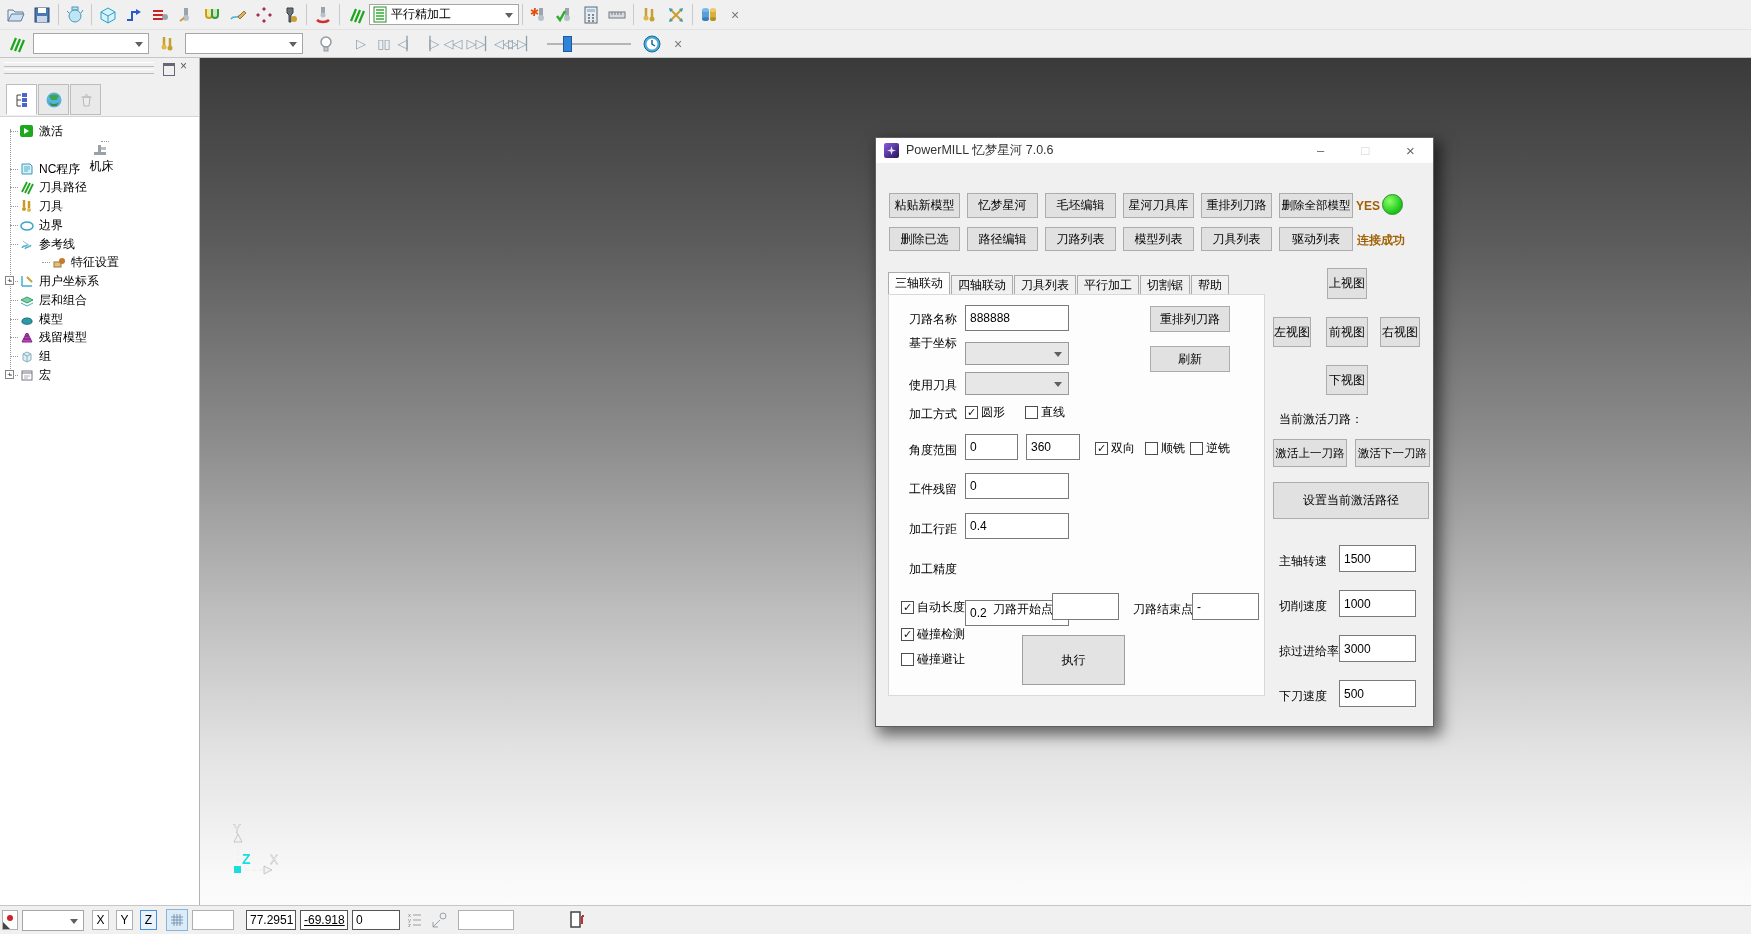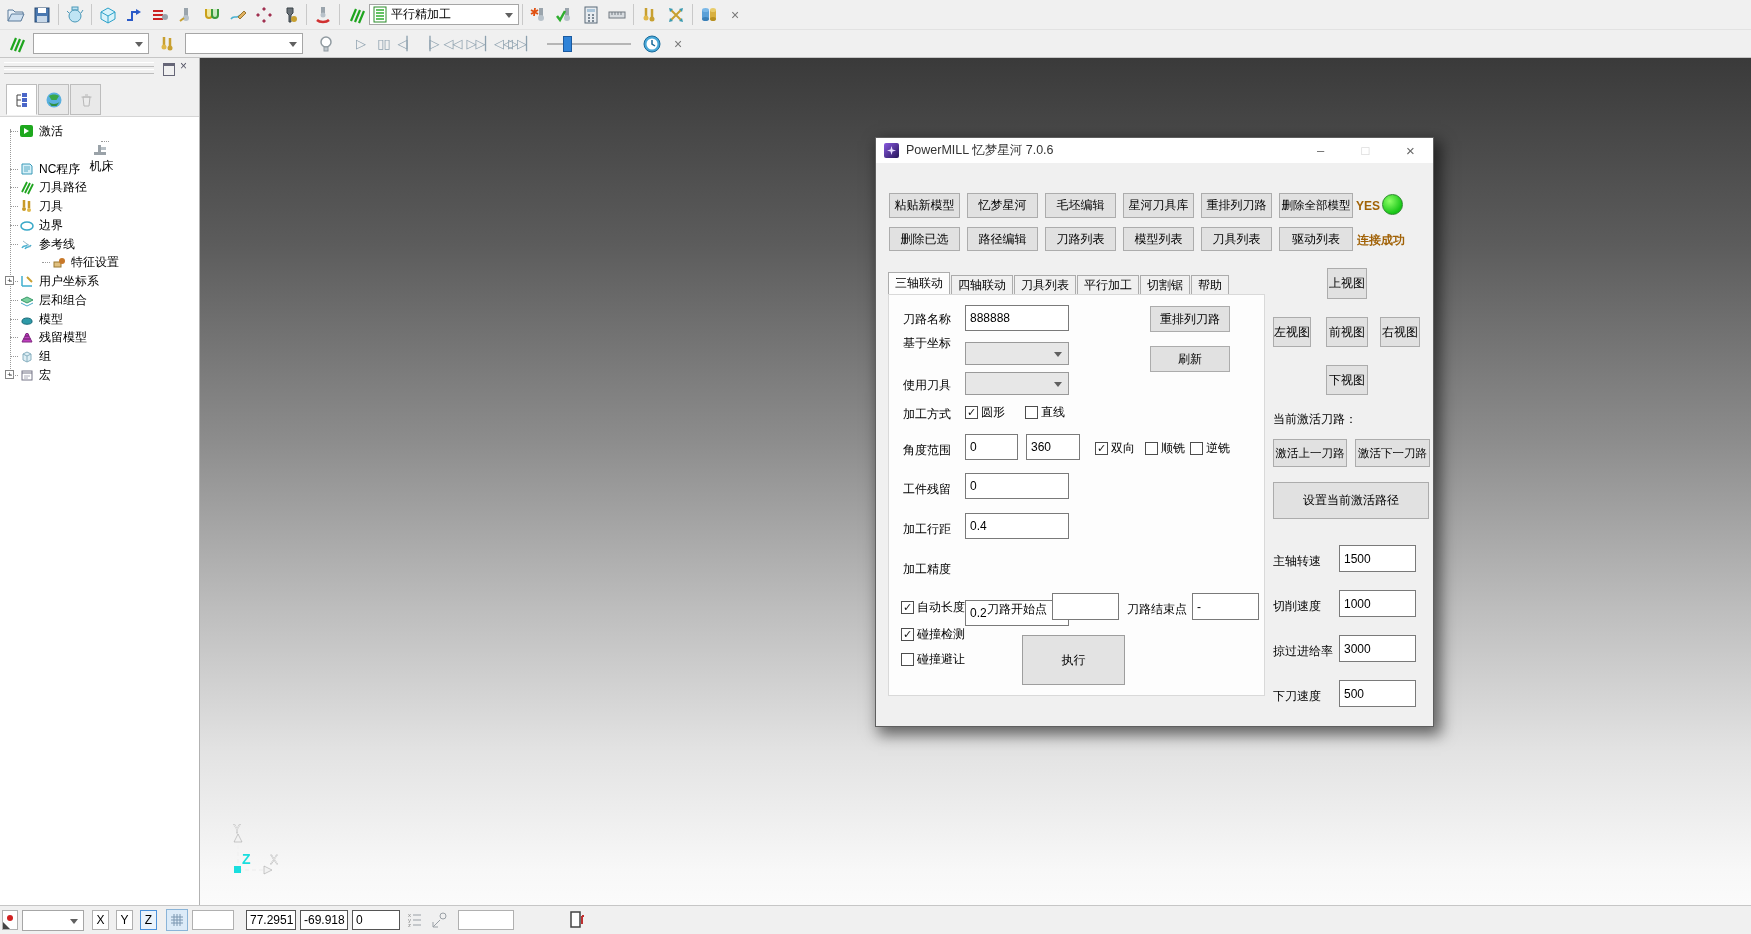--- a/index.html
+++ b/index.html
@@ -46,21 +46,21 @@
   .dmenu{height:22px;background:#fbfbfb;border-bottom:1px solid #e4e4e4;display:flex;align-items:center;padding-left:5px;}
   .mitem{padding:0 10px;font-size:12.5px;color:#111;}
   .dbody{position:relative;height:541px;}
   .btn{position:absolute;background:#e1e1e1;border:1px solid #acacac;display:flex;align-items:center;justify-content:center;font-size:12px;box-sizing:border-box;color:#000;}
   .magenta{position:absolute;color:#a16207;font-weight:bold;font-size:12px;white-space:nowrap;}
   .glight{position:absolute;width:21px;height:21px;border-radius:50%;background:radial-gradient(circle at 35% 32%,#8cff66,#17c517 70%);border:1px solid #2a8a2a;box-sizing:border-box;}
   .tabs{position:absolute;left:12px;top:109px;display:flex;align-items:flex-end;height:22px;}
   .tab{height:19px;padding:0 6px;border:1px solid #acacac;border-bottom:none;background:#f0f0f0;display:flex;align-items:center;font-size:12px;margin-right:1px;box-sizing:border-box;}
   .tab.active{height:22px;background:#fdfdfd;z-index:2;}
   .tpage{position:absolute;left:12px;top:131px;width:377px;height:402px;background:#fdfdfd;border:1px solid #d9d9d9;box-sizing:border-box;}
-  .flabel{position:absolute;font-size:12px;white-space:nowrap;color:#000;}
+  .flabel{position:absolute;font-size:12px;white-space:nowrap;color:#000;margin-left:6px;}
   .txt{position:absolute;background:#ffffff;border:1px solid #7a7a7a;font-size:12px;padding:0 4px;display:flex;align-items:center;box-sizing:border-box;}
   .ddl{position:absolute;background:#e7e7e7;border:1px solid #9a9a9a;box-sizing:border-box;}
   .ddl .chev{position:absolute;right:6px;top:9px;}
   .cbrow{position:absolute;display:flex;align-items:center;}
   .cb{width:13px;height:13px;border:1px solid #4d4d4d;background:#fff;display:flex;align-items:center;justify-content:center;font-size:11px;font-weight:bold;color:#111;box-sizing:border-box;flex:0 0 auto;}
   .cbl{margin-left:3px;font-size:12px;white-space:nowrap;}
 
   
   .sbar{position:absolute;left:0;top:905px;width:100%;height:29px;background:#f0f0f0;border-top:1px solid #c6c6c6;box-sizing:border-box;}
   .sb-abs{position:absolute;box-sizing:border-box;}
@@ -614,21 +614,21 @@
     <div class="axisbtn sb-abs" style="left:92px;top:4px;width:17px;height:20px;">X</div>
     <div class="axisbtn sb-abs" style="left:116px;top:4px;width:17px;height:20px;">Y</div>
     <div class="axisbtn sel sb-abs" style="left:140px;top:4px;width:17px;height:20px;">Z</div>
     <div class="sb-abs" style="left:166px;top:3px;width:22px;height:22px;background:#dcebf8;border:1px solid #8ab4d8;display:flex;align-items:center;justify-content:center;">
       <svg width="14" height="14">
           <path d="M1 4h12M1 7h12M1 10h12M4 1v12M7 1v12M10 1v12" stroke="#7a96b0"></path>
         </svg>
     </div>
     <div class="sb-box sb-abs" style="left:192px;top:4px;width:42px;height:20px;border-color:#b0b0b0;"></div>
     <div class="sb-box sb-abs" style="left:246px;top:4px;width:50px;height:20px;border-color:#555;">77.2951</div>
-    <div class="sb-box sb-abs" style="left:300px;top:4px;width:48px;height:20px;border-color:#555;">-69.918</div>
+    <div class="sb-box sb-abs" style="left:300px;top:4px;width:48px;height:20px;border-color:#555;text-decoration:underline;">-69.918</div>
     <div class="sb-box sb-abs" style="left:352px;top:4px;width:48px;height:20px;border-color:#555;">0</div>
     <div class="sb-abs" style="left:408px;top:6px;">
       <svg width="14" height="16">
           <path d="M5 3h8M5 8h8M5 13h8" stroke="#9aa0a6"></path>
           <text x="0" y="5" font-size="6" fill="#888">x</text>
           <text x="0" y="10" font-size="6" fill="#888">y</text>
           <text x="0" y="15" font-size="6" fill="#888">z</text>
         </svg>
     </div>
     <div class="sb-abs" style="left:430px;top:4px;">

